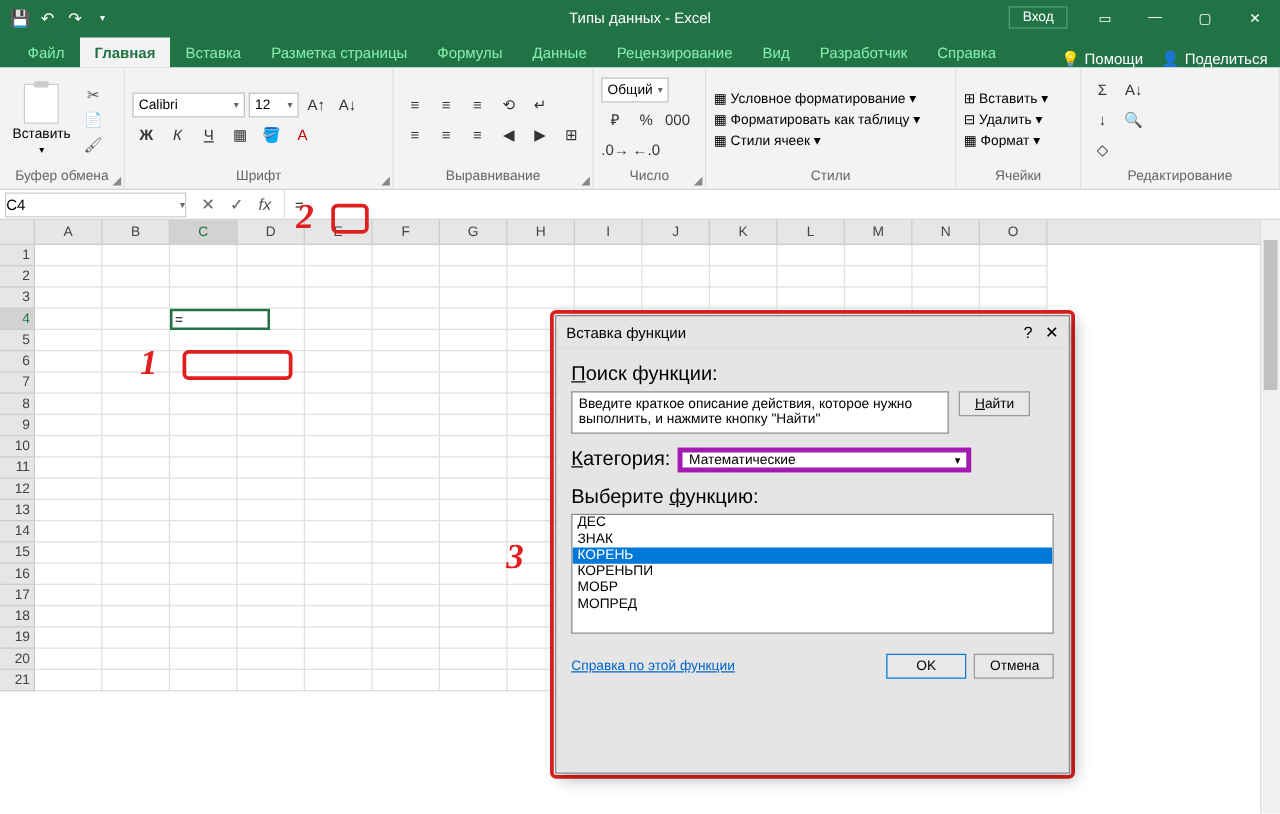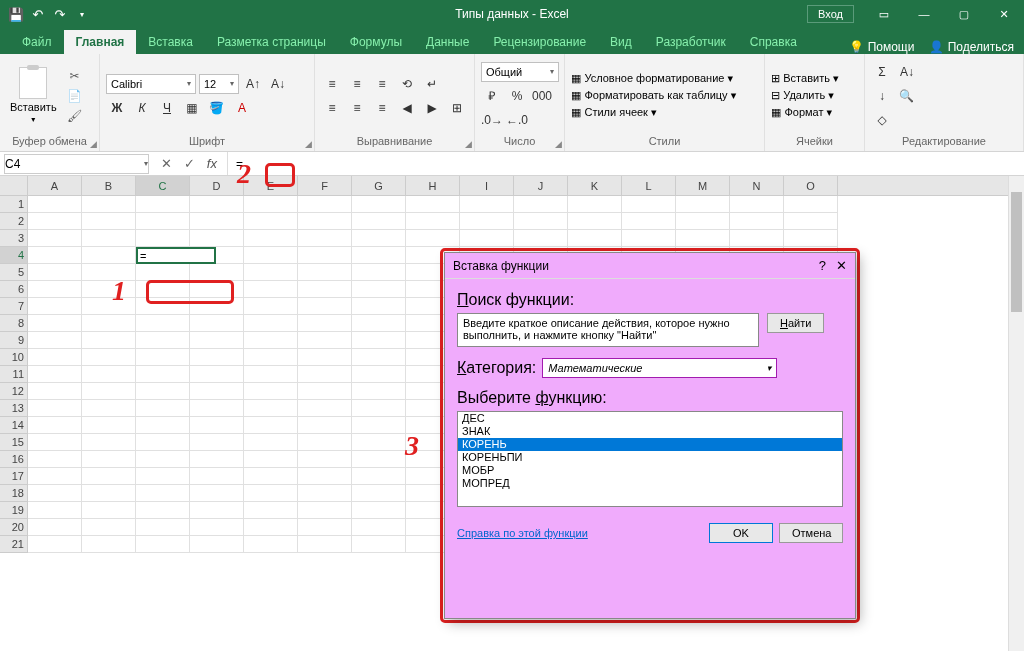--- a/index.html
+++ b/index.html
@@ -53,30 +53,30 @@
 .row-h { height: 17px; border-bottom: 1px solid #ccc; font-size: 11px; color: #444; text-align: center; display: flex; align-items: center; justify-content: flex-end; padding-right: 3px; }
 .row-h.sel { background: #d2d2d2; color: #217346; }
 .cells { position: relative; }
 .cell-row { display: flex; }
 .cell { width: 54px; height: 17px; border-right: 1px solid #e0e0e0; border-bottom: 1px solid #e0e0e0; font-size: 11px; }
 .active-cell { position: absolute; border: 2px solid #217346; background: #fff; font-size: 11px; padding: 0 2px; display: flex; align-items: center; }
 
 .callout { position: absolute; border: 3px solid #e02020; border-radius: 5px; pointer-events: none; }
 .callout-num { position: absolute; color: #e02020; font-size: 28px; font-weight: bold; font-style: italic; font-family: Georgia, serif; }
 
-.dialog { position: absolute; background: #f0abfc; border: 1px solid #888; box-shadow: 4px 4px 12px rgba(0,0,0,0.3); font-size: 11px; }
+.dialog { position: absolute; background: #e5e5e5; border: 1px solid #888; box-shadow: 4px 4px 12px rgba(0,0,0,0.3); font-size: 11px; }
 .dialog .dlg-title { height: 26px; display: flex; align-items: center; padding: 0 8px; font-size: 12px; border-bottom: 1px solid #ddd; }
 .dialog .dlg-title .dlg-btns { margin-left: auto; display: flex; gap: 10px; font-size: 13px; }
 .dialog .dlg-body { padding: 8px 12px; }
 .dlg-label { font-size: 16px; margin: 4px 0; }
 .dlg-label u { text-decoration: underline; }
 .dlg-textarea { width: 302px; height: 34px; background: #fff; border: 1px solid #888; padding: 3px 5px; font-size: 11px; display: inline-block; vertical-align: top; }
 .dlg-btn { background: #e8e8e8; border: 1px solid #999; padding: 3px 12px; font-size: 11px; cursor: pointer; }
 .dlg-btn.default { border: 1px solid #0078d7; }
-.dlg-combo { background: #fff; border: 1px solid #a21caf; height: 20px; padding: 0 5px; font-size: 11px; display: flex; align-items: center; justify-content: space-between; font-style: italic; }
+.dlg-combo { background: #fff; border: 4px solid #a21caf; height: 20px; padding: 0 5px; font-size: 11px; display: flex; align-items: center; justify-content: space-between; }
 .dlg-list { background: #fff; border: 1px solid #888; height: 96px; overflow-y: scroll; }
 .dlg-list-item { padding: 0 4px; font-size: 11px; line-height: 13px; }
 .dlg-list-item.sel { background: #0078d7; color: #fff; }
 .dlg-desc { margin-top: 6px; }
 .dlg-desc b { font-size: 11px; }
 .dlg-link { color: #0066cc; font-size: 11px; text-decoration: underline; cursor: pointer; }
 .dlg-footer { display: flex; justify-content: space-between; align-items: center; padding: 8px 12px; }
 
 .vscroll { position: absolute; right: 0; top: 0; bottom: 0; width: 16px; background: #f0f0f0; border-left: 1px solid #ddd; }
 .vscroll .thumb { position: absolute; top: 16px; left: 2px; right: 2px; height: 120px; background: #c0c0c0; }
@@ -185,21 +185,21 @@
         </div>
       </div>
     </div>
     <div class="group-label">Выравнивание</div>
     <span class="launcher">◢</span>
   </div>
 
   <div class="ribbon-group" style="width:90px;">
     <div class="group-body">
       <div class="font-box">
-        <div class="combo" style="width:78px;">
+        <div class="combo" style="width:54px;">
             <span>Общий</span>
             <span class="arrow">▾</span>
           </div>
         <div class="font-row">
           <span class="icon-btn">₽</span>
           <span class="icon-btn">%</span>
           <span class="icon-btn">000</span>
         </div>
         <div class="font-row">
           <span class="icon-btn">.0→</span>

